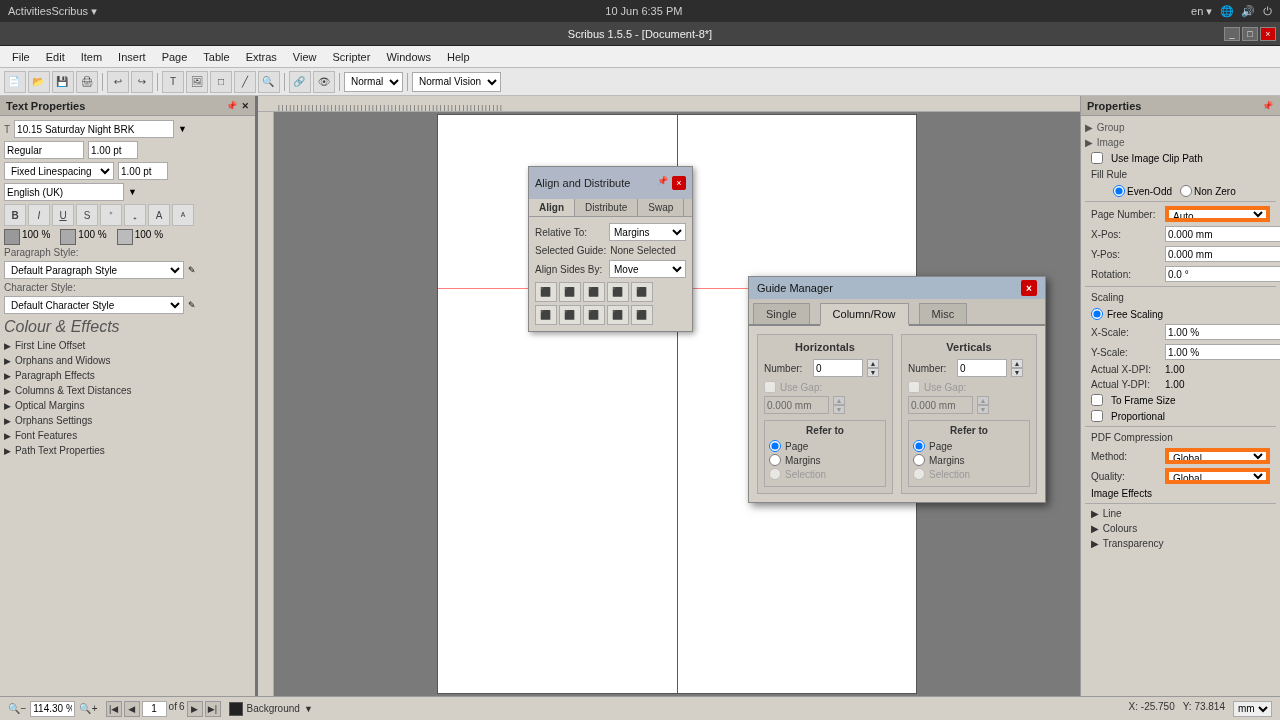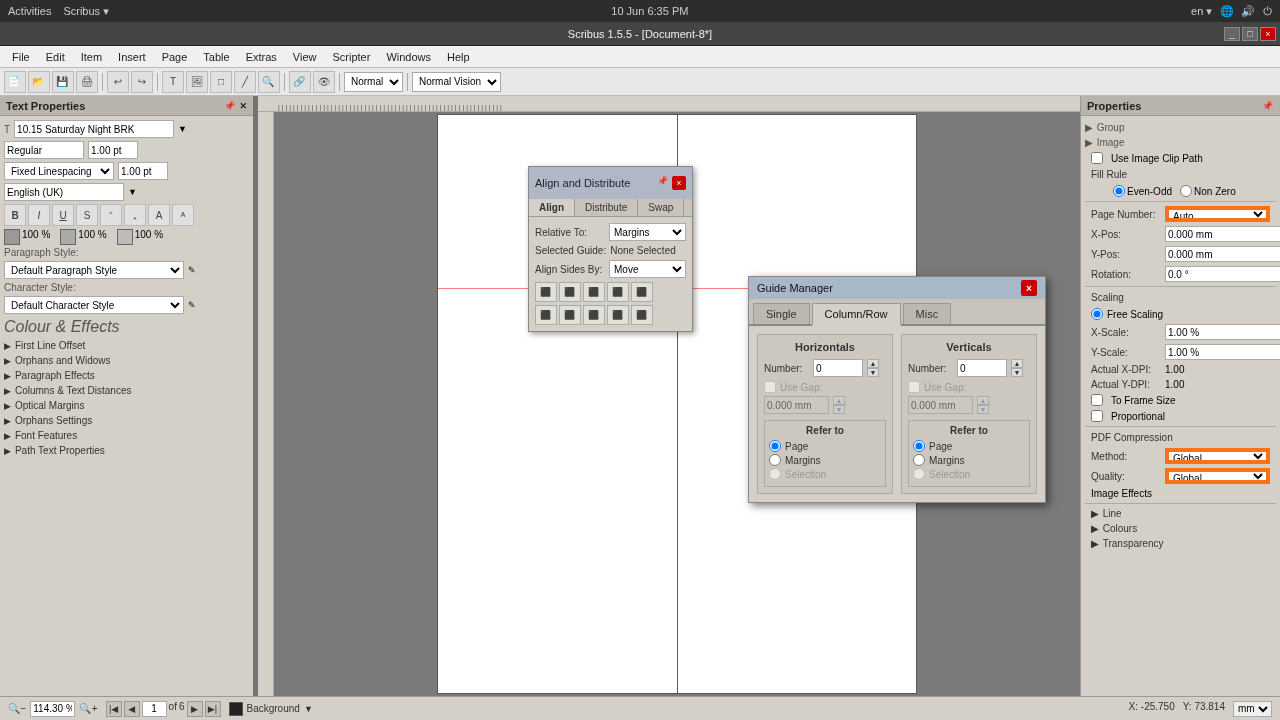--- a/index.html
+++ b/index.html
@@ -8,21 +8,21 @@
     
     .system-bar {
       height: 22px;
       background: #2d2d2d;
       color: #ccc;
       display: flex;
       align-items: center;
       padding: 0 8px;
       justify-content: space-between;
     }
-    .system-bar-left { display: flex; align-items: center; gap: 12px; }
+    .system-bar-left { display: flex; align-items: center; gap: 0; }
     .system-bar-center { display: flex; align-items: center; gap: 8px; font-size: 11px; }
     .system-bar-right { display: flex; align-items: center; gap: 8px; }
 
     
     .title-bar {
       height: 24px;
       background: #444;
       color: #eee;
       display: flex;
       align-items: center;
@@ -94,21 +94,21 @@
     
     .main-layout {
       display: flex;
       height: calc(720px - 22px - 24px - 22px - 28px - 24px);
     }
 
     
     .left-panel {
       width: 258px;
       background: #d4d0c8;
-      border-right: 5px solid #737373;
+      border-right: 3px solid #737373;
       overflow: hidden;
       display: flex;
       flex-direction: column;
     }
     .panel-header {
       height: 20px;
       background: #b8b4ac;
       display: flex;
       align-items: center;
       padding: 0 6px;
@@ -374,21 +374,21 @@
       border-radius: 2px;
       display: flex; align-items: center; justify-content: center;
       color: #fff; font-size: 10px; cursor: pointer;
       font-weight: bold;
     }
     .guide-tabs {
       display: flex;
       background: #c8c4bc;
       border-bottom: 2px solid #888;
       padding: 4px 4px 0 4px;
-      gap: 0;
+      gap: 8px;
     }
     .guide-tab {
       padding: 4px 12px;
       font-size: 11px;
       cursor: pointer;
       background: #bbb8b0;
       border: 1px solid #999;
       border-bottom: none;
       color: #333;
       margin-right: 2px;

